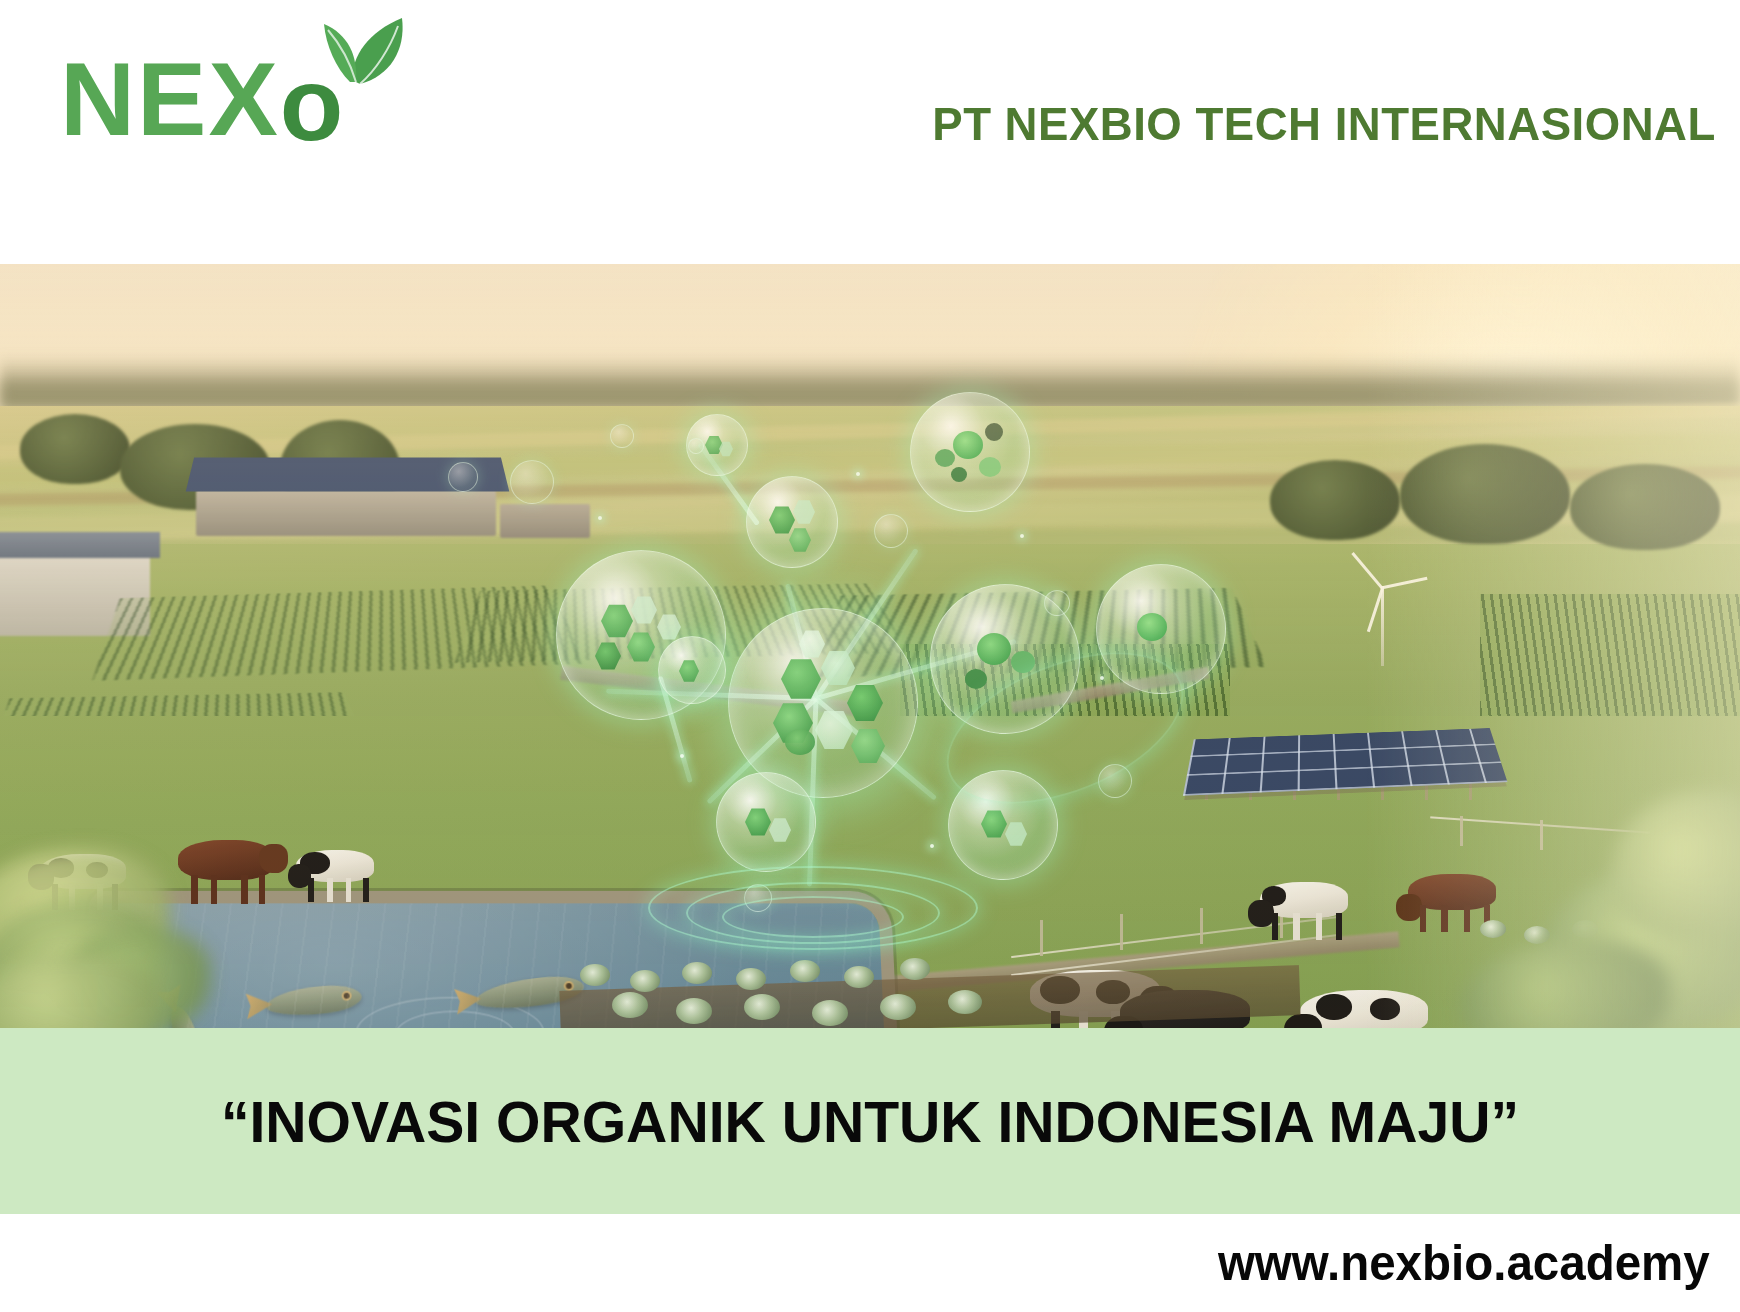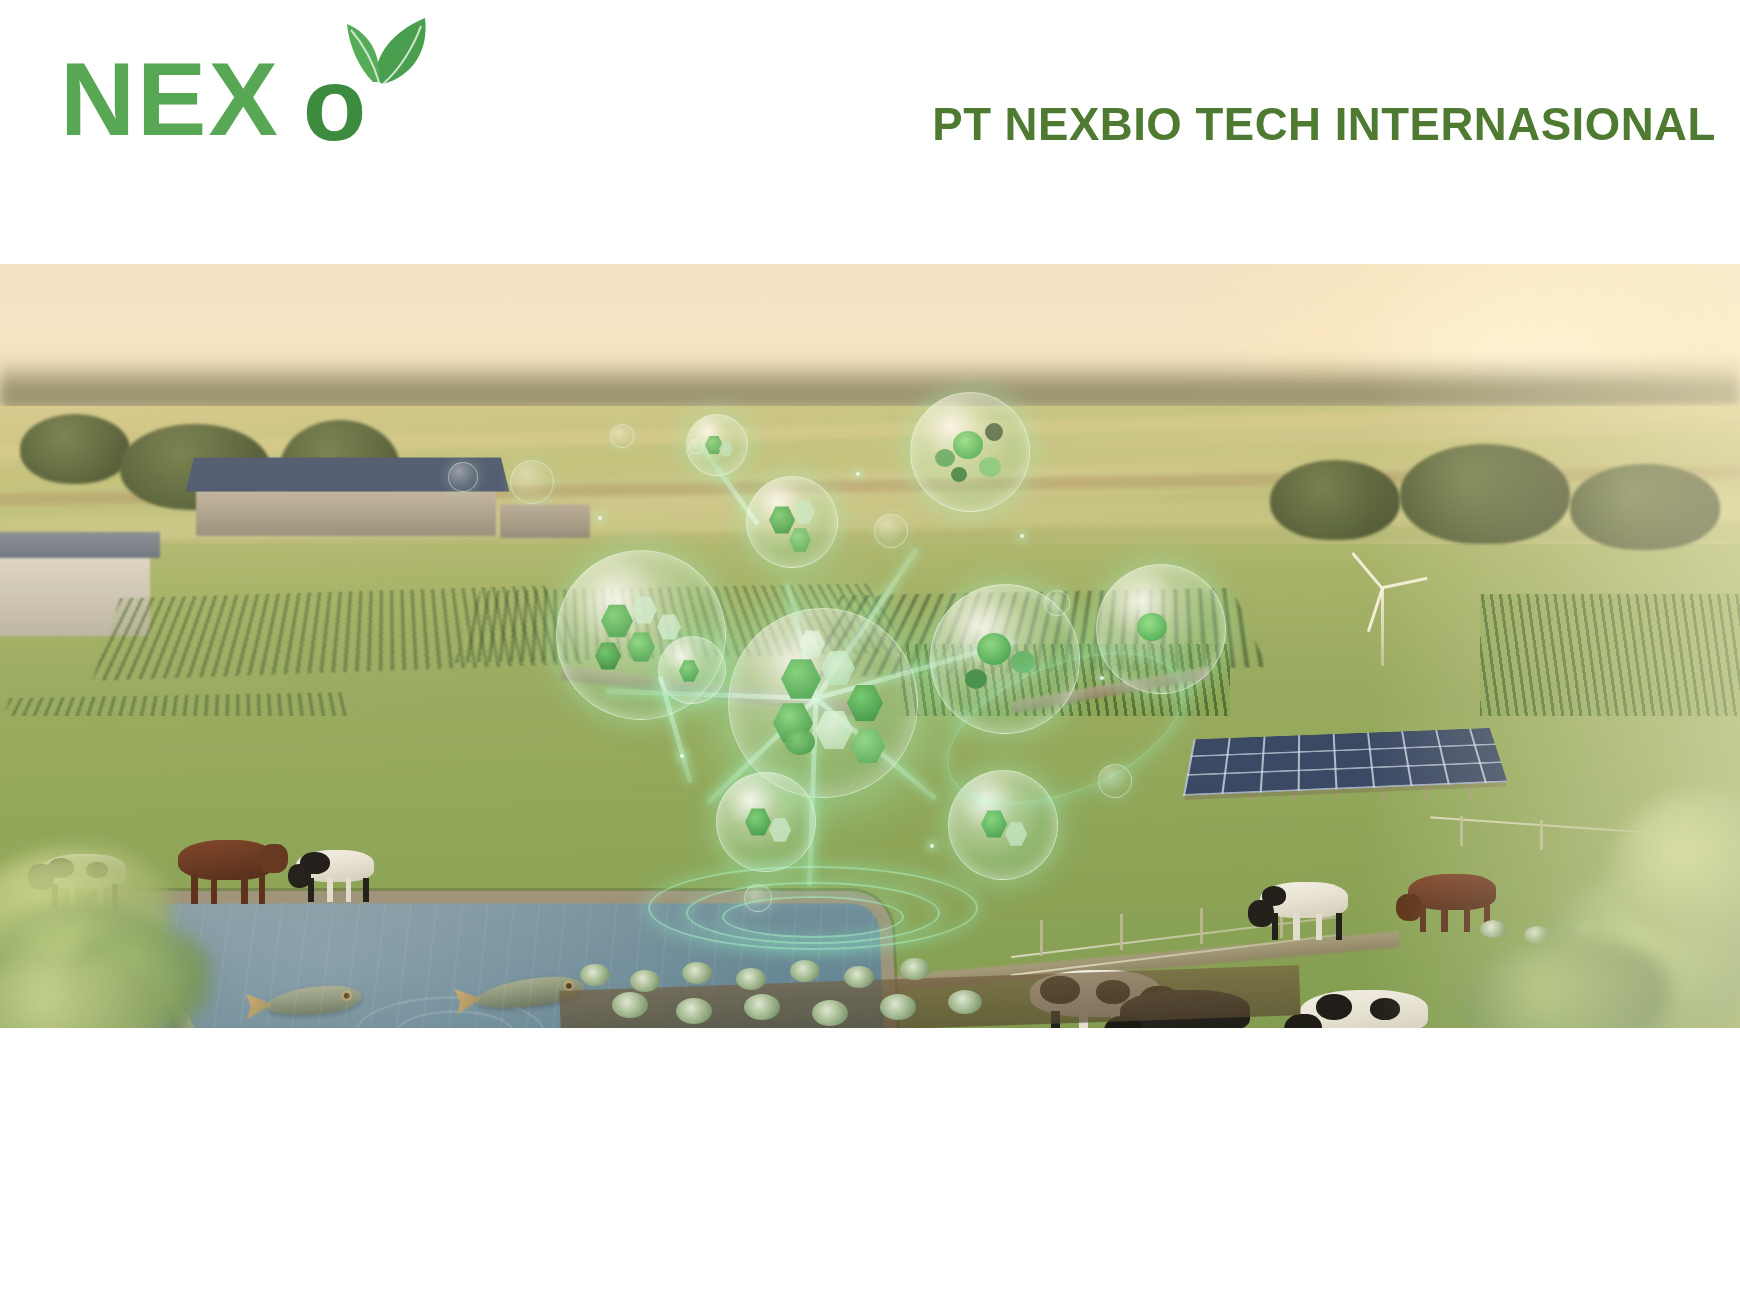--- a/index.html
+++ b/index.html
@@ -26,21 +26,20 @@
   }
   .logo-wordmark {
     display:flex; align-items:flex-start;
     font-family:"Liberation Sans", sans-serif;
     font-weight:bold;
     font-size:104px;
     line-height:0.92;
     letter-spacing:0px;
     color:#4a9a4a;
     position:relative;
-    gap:23px;
   }
   .logo-nex { color:#57a755; letter-spacing:2px; }
   .logo-bi  { color:#3d8b3f; letter-spacing:1px; margin-left:26px; }
   .logo-o-wrap { position:relative; width:98px; height:112px; display:inline-block; }
   .logo-o {
     position:absolute; left:0; top:0;
     font-size:104px; font-weight:bold; color:#3d8b3f; line-height:1;
   }
   .logo-leaf { position:absolute; left:10px; top:-46px; width:120px; height:92px; }
 
@@ -689,15 +688,21 @@
       <div class="fg-leaf" style="left:-30px;top:690px;width:190px;height:110px;background:radial-gradient(circle at 40% 40%,#c6d48e,#7d9755);opacity:0.88;"></div>
       <div class="fg-leaf" style="left:1540px;top:600px;width:230px;height:170px;background:radial-gradient(circle at 45% 40%,#b6cc7f,#5d7e46);opacity:0.9;"></div>
       <div class="fg-leaf" style="left:1610px;top:526px;width:170px;height:150px;background:radial-gradient(circle at 40% 40%,#c9d98d,#6f8c4e);opacity:0.86;"></div>
       <div class="fg-leaf" style="left:1460px;top:676px;width:210px;height:120px;background:radial-gradient(circle at 40% 40%,#a9c177,#52713d);opacity:0.9;"></div>
 
       <div style="position:absolute;inset:0;background:linear-gradient(180deg, rgba(255,226,170,0.30) 0%, rgba(255,222,160,0.16) 28%, rgba(255,225,170,0.07) 55%, rgba(255,230,180,0.04) 100%);pointer-events:none;"></div>
       <div style="position:absolute;right:0;top:0;width:520px;height:100%;background:linear-gradient(270deg, rgba(255,246,215,0.45), rgba(255,246,215,0) 72%);pointer-events:none;"></div>
     </div>
   </div>
 
-
+  <div class="tagline-band">
+    <div class="tagline">“INOVASI ORGANIK UNTUK INDONESIA MAJU”</div>
+  </div>
+
+  <div class="footer">
+    <div class="site-url">www.nexbio.academy</div>
+  </div>
 
 </div>
 
 </body></html>

